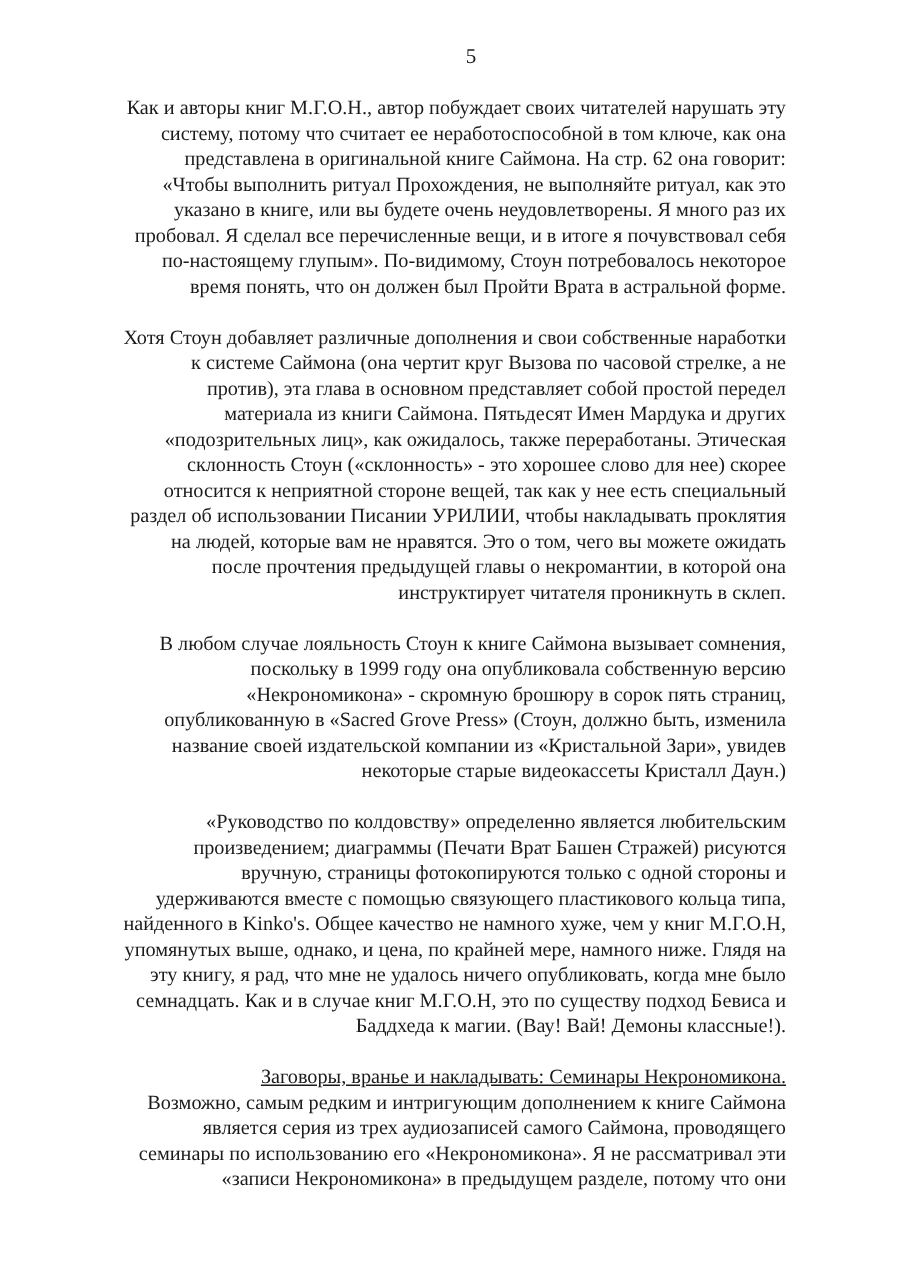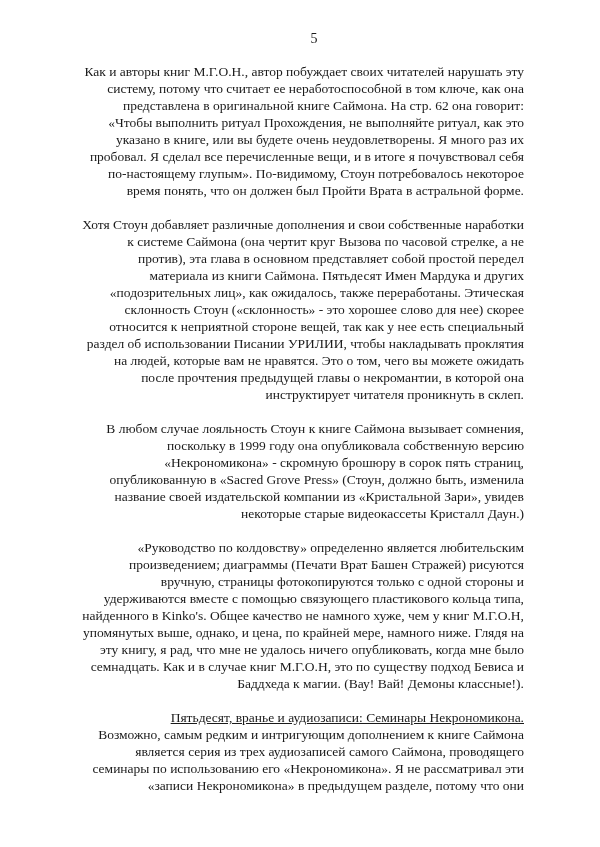--- a/index.html
+++ b/index.html
@@ -55,16 +55,16 @@
   <div class="body-text">
     <p class="para">Как и авторы книг М.Г.О.Н., автор побуждает своих читателей нарушать эту систему, потому что считает ее неработоспособной в том ключе, как она представлена в оригинальной книге Саймона. На стр. 62 она говорит: «Чтобы выполнить ритуал Прохождения, не выполняйте ритуал, как это указано в книге, или вы будете очень неудовлетворены. Я много раз их пробовал. Я сделал все перечисленные вещи, и в итоге я почувствовал себя по-настоящему глупым». По-видимому, Стоун потребовалось некоторое время понять, что он должен был Пройти Врата в астральной форме.</p>
 
     <p class="para">Хотя Стоун добавляет различные дополнения и свои собственные наработки к системе Саймона (она чертит круг Вызова по часовой стрелке, а не против), эта глава в основном представляет собой простой передел материала из книги Саймона. Пятьдесят Имен Мардука и других «подозрительных лиц», как ожидалось, также переработаны. Этическая склонность Стоун («склонность» - это хорошее слово для нее) скорее относится к неприятной стороне вещей, так как у нее есть специальный раздел об использовании Писании УРИЛИИ, чтобы накладывать проклятия на людей, которые вам не нравятся. Это о том, чего вы можете ожидать после прочтения предыдущей главы о некромантии, в которой она инструктирует читателя проникнуть в склеп.</p>
 
     <p class="para">В любом случае лояльность Стоун к книге Саймона вызывает сомнения, поскольку в 1999 году она опубликовала собственную версию «Некрономикона» - скромную брошюру в сорок пять страниц, опубликованную в «Sacred Grove Press» (Стоун, должно быть, изменила название своей издательской компании из «Кристальной Зари», увидев некоторые старые видеокассеты Кристалл Даун.)</p>
 
     <p class="para">«Руководство по колдовству» определенно является любительским произведением; диаграммы (Печати Врат Башен Стражей) рисуются вручную, страницы фотокопируются только с одной стороны и удерживаются вместе с помощью связующего пластикового кольца типа, найденного в Kinko's. Общее качество не намного хуже, чем у книг М.Г.О.Н, упомянутых выше, однако, и цена, по крайней мере, намного ниже. Глядя на эту книгу, я рад, что мне не удалось ничего опубликовать, когда мне было семнадцать. Как и в случае книг М.Г.О.Н, это по существу подход Бевиса и Баддхеда к магии. (Вау! Вай! Демоны классные!).</p>
 
     <p class="para">
-      <span class="section-heading">Пятьдесят, вранье и аудиозаписи: Семинары Некрономикона.</span><span>Возможно, самым редким и интригующим дополнением к книге Саймона является серия из трех аудиозаписей самого Саймона, проводящего семинары по использованию его «Некрономикона». Я не рассматривал эти «записи Некрономикона» в предыдущем разделе, потому что они</span>
+      <span class="section-heading">Заговоры, вранье и накладывать: Семинары Некрономикона.</span><span>Возможно, самым редким и интригующим дополнением к книге Саймона является серия из трех аудиозаписей самого Саймона, проводящего семинары по использованию его «Некрономикона». Я не рассматривал эти «записи Некрономикона» в предыдущем разделе, потому что они</span>
     </p>
   </div>
 </div>
 
 </body></html>

